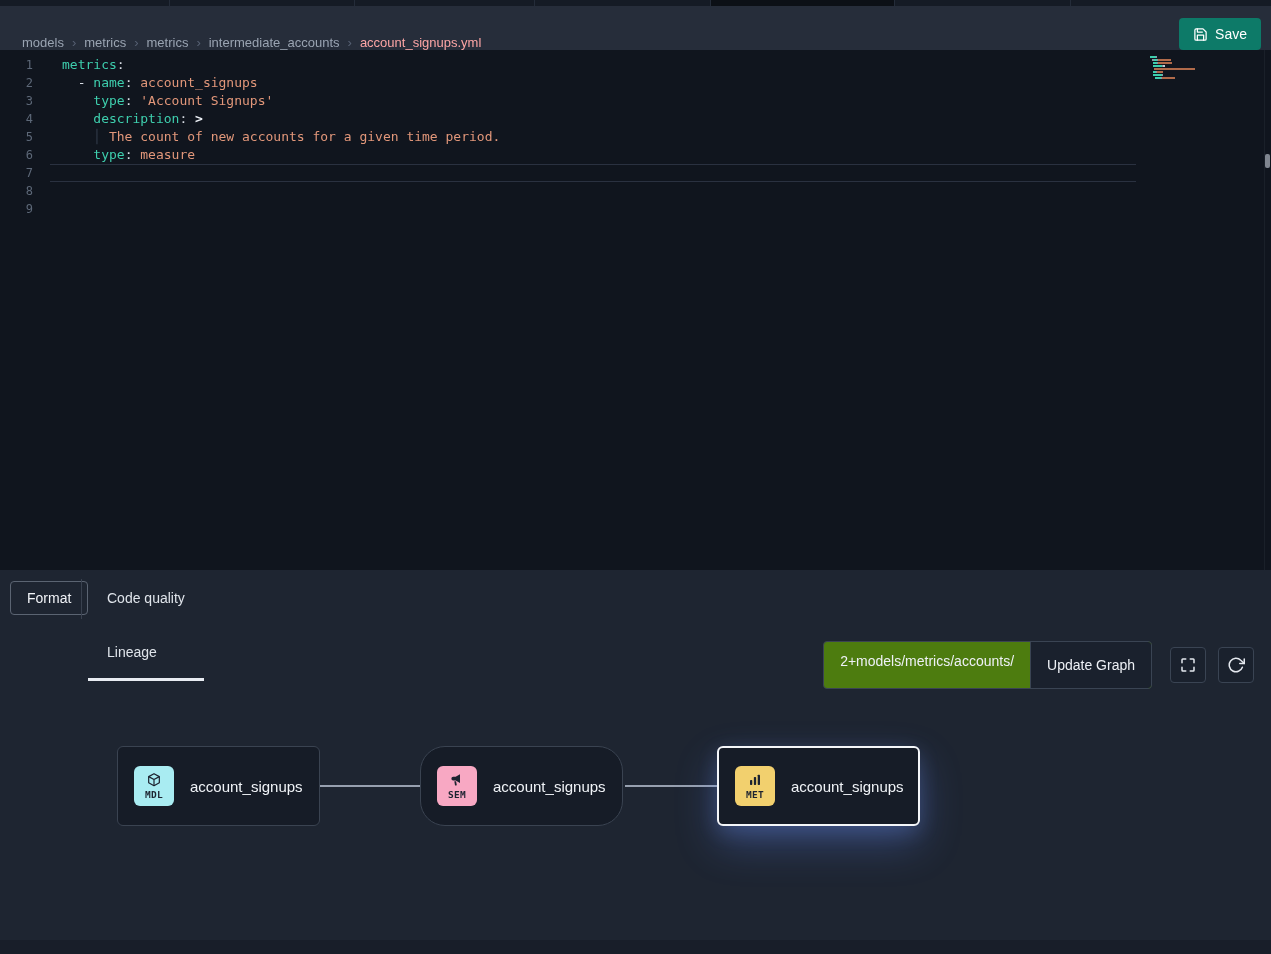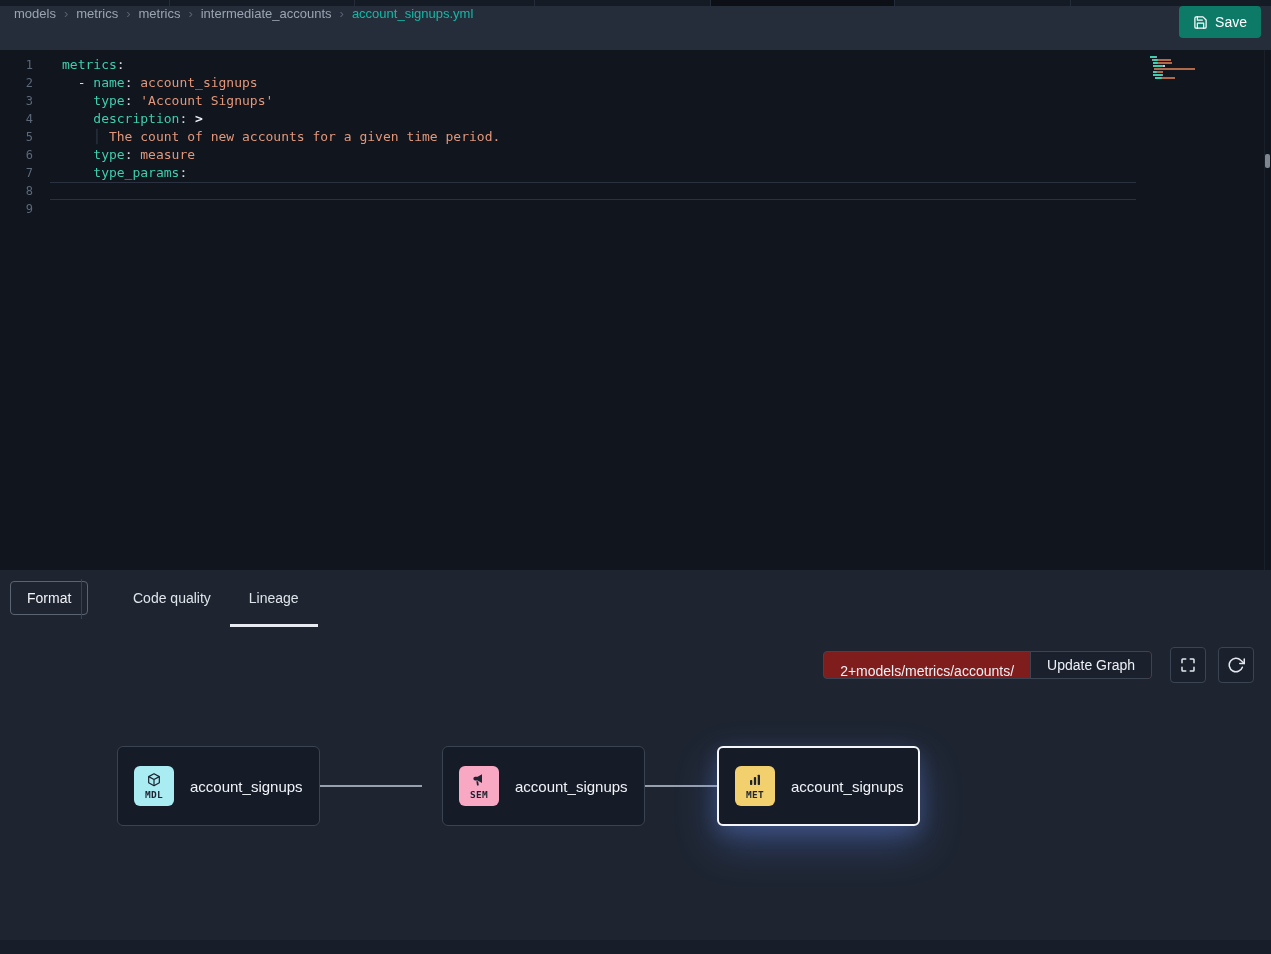--- a/index.html
+++ b/index.html
@@ -9,24 +9,24 @@
   
   .top-tabs { position:absolute; top:0; left:0; right:0; height:6px; display:flex; background:#151b25; }
   .top-tabs .seg { height:6px; background:#151b25; border-right:1px solid #242c39; }
   .top-tabs .seg:nth-child(1){width:170px;} .top-tabs .seg:nth-child(2){width:185px;}
   .top-tabs .seg:nth-child(3){width:180px;} .top-tabs .seg:nth-child(4){width:176px;}
   .top-tabs .seg:nth-child(5){width:184px; background:#0c1016;}
   .top-tabs .seg:nth-child(6){width:176px;} .top-tabs .seg:nth-child(7){flex:1; border-right:none;}
 
   
   .crumb-bar { position:absolute; top:6px; left:0; right:0; height:44px; background:#262d3a;
-    display:flex; align-items:flex-start; padding:0 10px 0 14px; }
+    display:flex; align-items:flex-end; padding:0 10px 0 22px; }
   .breadcrumb { display:flex; align-items:center; font-size:13px; flex:1; }
   .crumb { color:#9aa4b2; cursor:pointer; }
-  .crumb.last { color:#14b8a6; }
+  .crumb.last { color:#fca5a5; }
   .chev { color:#566073; margin:0 8px; font-size:13px; }
   .save-btn { display:flex; align-items:center; gap:7px; height:32px; padding:0 14px;
     background:var(--save-button); border:none; border-radius:4px; color:#fff; font-size:14px;
     font-family:"Liberation Sans", sans-serif; cursor:pointer; }
   .save-btn svg { display:block; }
 
   
   .editor { position:absolute; top:50px; left:0; right:0; height:520px; background:#10151e; }
   .gutter { position:absolute; top:0; left:0; width:50px; padding-top:6px; }
   .ln { height:18px; line-height:18px; text-align:right; padding-right:17px; color:#5d6878;
@@ -48,48 +48,48 @@
   .scrollbar .thumb { position:absolute; top:104px; right:1px; width:5px; height:14px;
     background:rgba(220,228,238,.55); border-radius:2px; }
 
   
   .bottom-panel { position:absolute; top:570px; left:0; right:0; height:384px; background:#1e2531; }
   .panel-tabs { position:relative; height:60px; }
   .format-btn { position:absolute; left:10px; top:11px; height:34px; padding:0 16px;
     background:transparent; border:1px solid #5b6472; border-radius:4px; color:#f2f4f8;
     font-size:14px; font-family:"Liberation Sans", sans-serif; cursor:pointer; }
   .vsep { position:absolute; left:81px; top:9px; height:40px; width:1px; background:#39414f; }
-  .tabs { position:absolute; left:114px; top:0; height:54px; display:flex; }
+  .tabs { position:absolute; left:88px; top:0; height:54px; display:flex;flex-direction:column; }
   .tab { padding:0 19px; height:54px; line-height:56px; font-size:14px; color:#dfe4ea;
     position:relative; cursor:pointer; }
   .tab.active::after { content:""; position:absolute; left:0; right:0; bottom:-3px; height:3px;
     background:var(--underline); }
 
   
   .lineage-toolbar { position:absolute; top:75px; right:17px; height:40px; display:flex; align-items:center; }
-  .selector-group { display:flex; height:28px; border:1px solid #3a4453; border-radius:4px;
-    overflow:hidden; background:#7f1d1d; }
+  .selector-group { display:flex; height:48px; border:1px solid #3a4453; border-radius:4px;
+    overflow:hidden; background:#4d7c0f; }
   .selector-value { padding:0 16px; line-height:38px; font-size:14px; color:#eef1f6; cursor:text; }
   .update-btn { padding:0 16px; background:#1a212d; border:none; border-left:1px solid #3a4453;
     color:#eef1f6; font-size:14px; font-family:"Liberation Sans", sans-serif; cursor:pointer; }
   .icon-btn { width:36px; height:36px; border:1px solid #3a4453; border-radius:4px;
     background:#1a212d; display:flex; align-items:center; justify-content:center; cursor:pointer; }
   .icon-btn.first { margin-left:18px; }
   .icon-btn + .icon-btn { margin-left:12px; }
   .icon-btn svg { display:block; }
 
   
   .graph { position:absolute; top:0; left:0; right:0; height:384px; }
   .edge { position:absolute; top:215px; height:2px; background:var(--edge); }
   .edge-1 { left:320px; width:102px; }
   .edge-2 { left:625px; width:102px; }
   .node { position:absolute; top:176px; width:203px; height:80px; background:#161c27;
     border:1px solid #3a4351; border-radius:6px; display:flex; align-items:center;
     padding-left:16px; cursor:pointer; }
-  .node-0 { left:117px; } .node-1 { left:442px; } .node-2 { left:717px; }
+  .node-0 { left:117px; } .node-1 { left:420px;border-radius:25px; } .node-2 { left:717px; }
   .node.selected { border:2px solid #f4f6f9;
     box-shadow:0 18px 42px rgba(99,140,255,.30), 0 6px 20px rgba(130,165,255,.20); }
   .badge { width:40px; height:40px; border-radius:6px; display:flex; flex-direction:column;
     align-items:center; justify-content:center; flex-shrink:0; }
   .badge-icon svg { display:block; }
   .badge-text { font-size:9.5px; font-weight:bold; color:#1d2330; letter-spacing:.3px; margin-top:1px;
     font-family:"DejaVu Sans Mono", monospace; }
   .node-label { margin-left:16px; font-size:15px; font-weight:500; color:#f0f3f7; }
 
   .bottom-strip { position:absolute; left:0; right:0; bottom:0; height:14px; background:#181e29; }
@@ -145,21 +145,20 @@
         <div class="ln">8</div>
         <div class="ln">9</div>
       </div>
     <div class="code" id="code">
         <div class="code-line"><span class="tk-key">metrics</span><span class="tk-p">:</span></div>
         <div class="code-line"><span class="tk-plain">  </span><span class="tk-p">- </span><span class="tk-key">name</span><span class="tk-p">:</span><span class="tk-val"> account_signups</span></div>
         <div class="code-line"><span class="tk-plain">    </span><span class="tk-key">type</span><span class="tk-p">:</span><span class="tk-val"> 'Account Signups'</span></div>
         <div class="code-line"><span class="tk-plain">    </span><span class="tk-key">description</span><span class="tk-p">:</span><span class="tk-boldp"> &gt;</span></div>
         <div class="code-line"><span class="tk-plain">    </span><span class="tk-guide">│</span><span class="tk-val"> The count of new accounts for a given time period.</span></div>
         <div class="code-line"><span class="tk-plain">    </span><span class="tk-key">type</span><span class="tk-p">:</span><span class="tk-val"> measure</span></div>
-        <div class="code-line"><span class="tk-plain">    </span><span class="tk-key">type_params</span><span class="tk-p">:</span></div>
         <div class="code-line current"></div>
       </div>
     <div class="minimap" id="minimap">
         <div class="mm-row"><span class="mm-tok" style="width: 6px; background: rgb(62, 207, 174);"></span><span class="mm-tok" style="width: 1px; background: rgb(141, 150, 163);"></span></div>
         <div class="mm-row"><span class="mm-tok" style="width: 2px;"></span><span class="mm-tok" style="width: 2px; background: rgb(141, 150, 163);"></span><span class="mm-tok" style="width: 3px; background: rgb(62, 207, 174);"></span><span class="mm-tok" style="width: 1px; background: rgb(141, 150, 163);"></span><span class="mm-tok" style="width: 13px; background: rgb(176, 106, 74);"></span></div>
         <div class="mm-row"><span class="mm-tok" style="width: 3px;"></span><span class="mm-tok" style="width: 4px; background: rgb(62, 207, 174);"></span><span class="mm-tok" style="width: 1px; background: rgb(141, 150, 163);"></span><span class="mm-tok" style="width: 14px; background: rgb(176, 106, 74);"></span></div>
         <div class="mm-row"><span class="mm-tok" style="width: 3px;"></span><span class="mm-tok" style="width: 9px; background: rgb(62, 207, 174);"></span><span class="mm-tok" style="width: 1px; background: rgb(141, 150, 163);"></span><span class="mm-tok" style="width: 2px; background: rgb(195, 202, 212);"></span></div>
         <div class="mm-row"><span class="mm-tok" style="width: 3px;"></span><span class="mm-tok" style="width: 1px;"></span><span class="mm-tok" style="width: 41px; background: rgb(176, 106, 74);"></span></div>
         <div class="mm-row"><span class="mm-tok" style="width: 3px;"></span><span class="mm-tok" style="width: 3px; background: rgb(62, 207, 174);"></span><span class="mm-tok" style="width: 1px; background: rgb(141, 150, 163);"></span><span class="mm-tok" style="width: 6px; background: rgb(176, 106, 74);"></span></div>
         <div class="mm-row"><span class="mm-tok" style="width: 3px;"></span><span class="mm-tok" style="width: 9px; background: rgb(62, 207, 174);"></span><span class="mm-tok" style="width: 1px; background: rgb(141, 150, 163);"></span></div>

